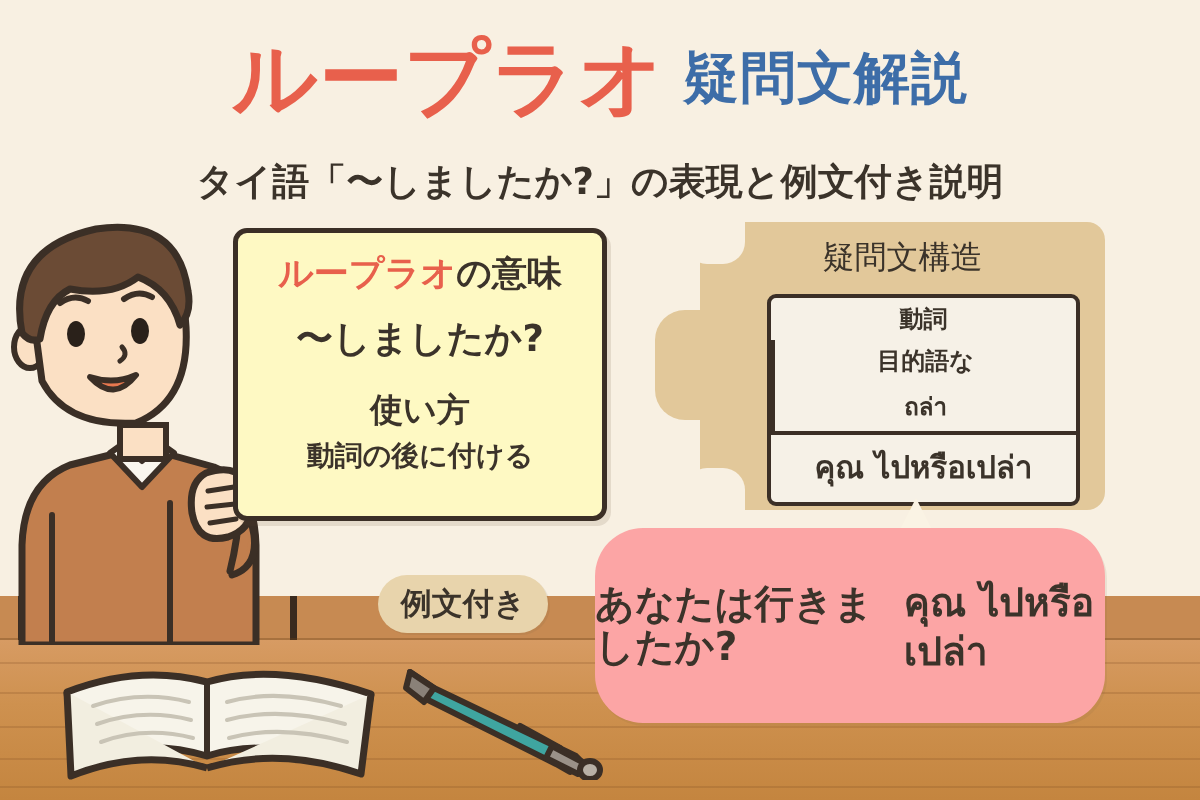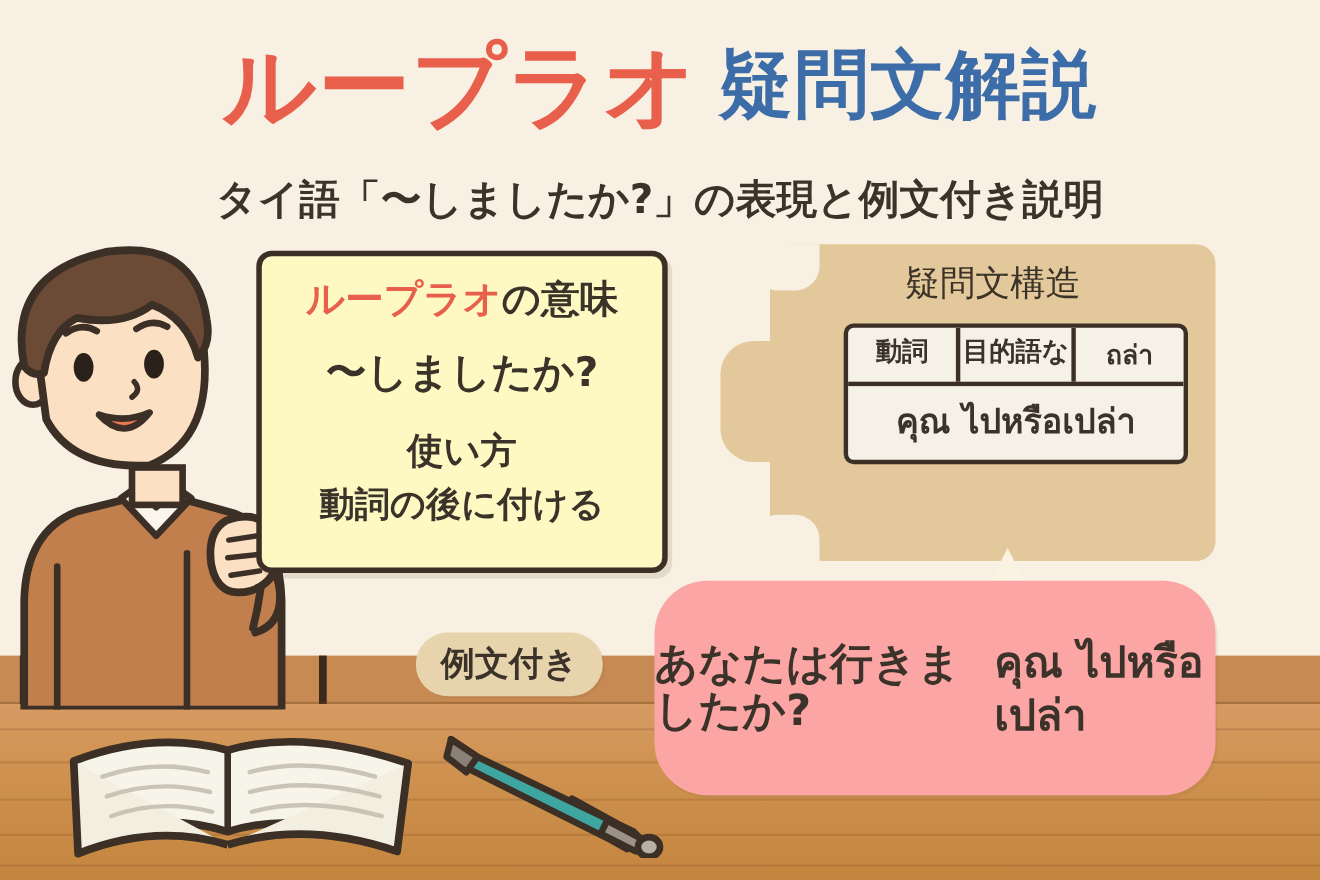--- a/index.html
+++ b/index.html
@@ -31,21 +31,21 @@
   
   .title-row{
     position:absolute;left:0;top:24px;width:1200px;height:108px;
     display:flex;align-items:center;justify-content:center;gap:18px;
   }
   .t-red{
     font-size:84px;font-weight:700;color:#E8604C;letter-spacing:1px;line-height:1;
     font-family:"DejaVu Sans","Liberation Sans",sans-serif;
   }
   .t-blue{
-    font-size:68px;font-weight:700;color:#3D6DA8;letter-spacing:1px;line-height:1;
+    font-size:56px;font-weight:700;color:#3D6DA8;letter-spacing:1px;line-height:1;
     font-family:"DejaVu Sans","Liberation Sans",sans-serif;
   }
   .subtitle{
     position:absolute;left:0;top:142px;width:1200px;text-align:center;
     font-size:37px;font-weight:700;color:#3B332A;letter-spacing:0px;
     font-family:"DejaVu Sans","Liberation Sans",sans-serif;
     margin-top:15px;
   }
 
   
@@ -59,21 +59,21 @@
     display:flex;flex-direction:column;align-items:center;justify-content:flex-start;
     padding-top:22px;box-sizing:border-box;
   }
   .board-line1{font-size:35px;font-weight:700;color:#3B332A;line-height:1.05;
     font-family:"DejaVu Sans","Liberation Sans",sans-serif;}
   .board-line1 .accent{color:#E8604C;}
   .board-line2{font-size:37px;font-weight:700;color:#3B332A;margin-top:22px;
     font-family:"DejaVu Sans","Liberation Sans",sans-serif;}
   .board-line3{font-size:33px;font-weight:700;color:#3B332A;margin-top:24px;
     font-family:"DejaVu Sans","Liberation Sans",sans-serif;}
-  .board-line4{font-size:32px;font-weight:700;color:#3B332A;margin-top:4px;
+  .board-line4{font-size:28px;font-weight:700;color:#3B332A;margin-top:4px;
     font-family:"DejaVu Sans","Liberation Sans",sans-serif;}
 
   
   .puzzle-wrap{position:absolute;left:655px;top:222px;width:450px;height:288px;}
   .puzzle-body{
     position:absolute;left:45px;top:0;width:405px;height:288px;
     background:#E2C89A;border-radius:18px;
   }
   .puzzle-tab{
     position:absolute;left:0px;top:88px;width:70px;height:110px;
@@ -90,21 +90,21 @@
   .puzzle-title{
     position:absolute;left:45px;top:14px;width:405px;text-align:center;
     font-size:32px;font-weight:400;color:#3B332A;
     font-family:"DejaVu Sans","Liberation Sans",sans-serif;
   }
   .struct-table{
     position:absolute;left:112px;top:72px;width:305px;
     border:4px solid #3B2F26;border-radius:9px;overflow:hidden;background:#F6F1E7;
   }
   .struct-row{display:flex;width:100%;}
-  .struct-row.top{border-bottom:4px solid #3B2F26;}
+  .struct-row.top{border-bottom:4px solid #3B2F26;flex-direction:column;}
   .struct-cell{
     flex:1;text-align:center;padding:5px 2px;font-size:24px;font-weight:700;color:#3B332A;
     font-family:"DejaVu Sans","Liberation Sans",sans-serif;white-space:nowrap;
   }
   .struct-cell + .struct-cell{border-left:4px solid #3B2F26;}
   .struct-full{
     width:100%;text-align:center;padding:7px 2px 10px;font-size:31px;font-weight:700;color:#3B332A;
     font-family:"DejaVu Sans","Liberation Sans",sans-serif;white-space:nowrap;
   }
 

